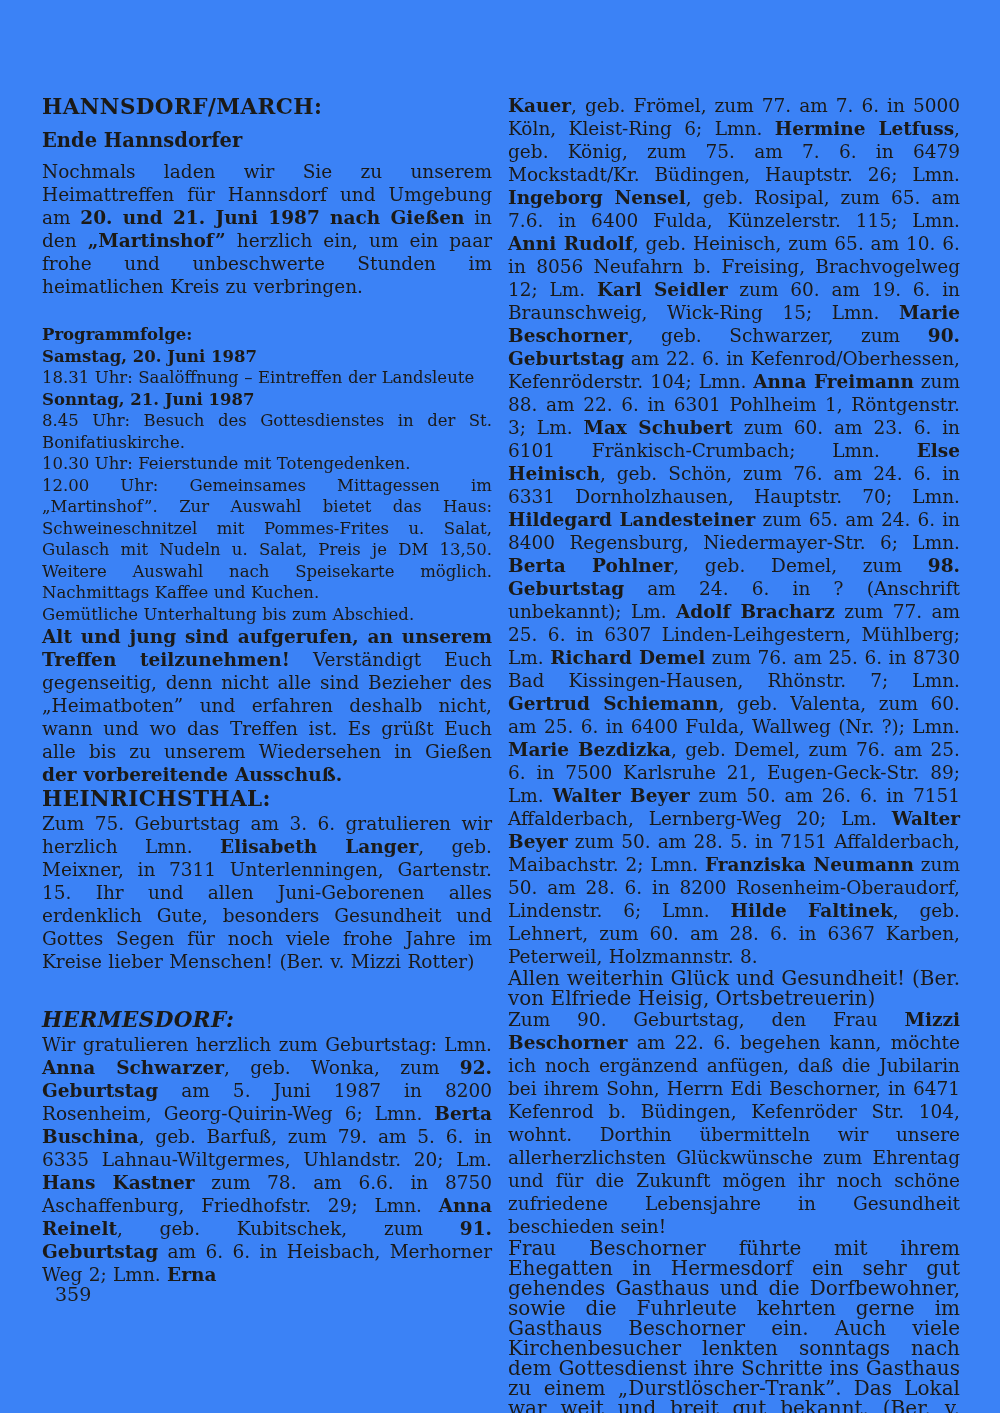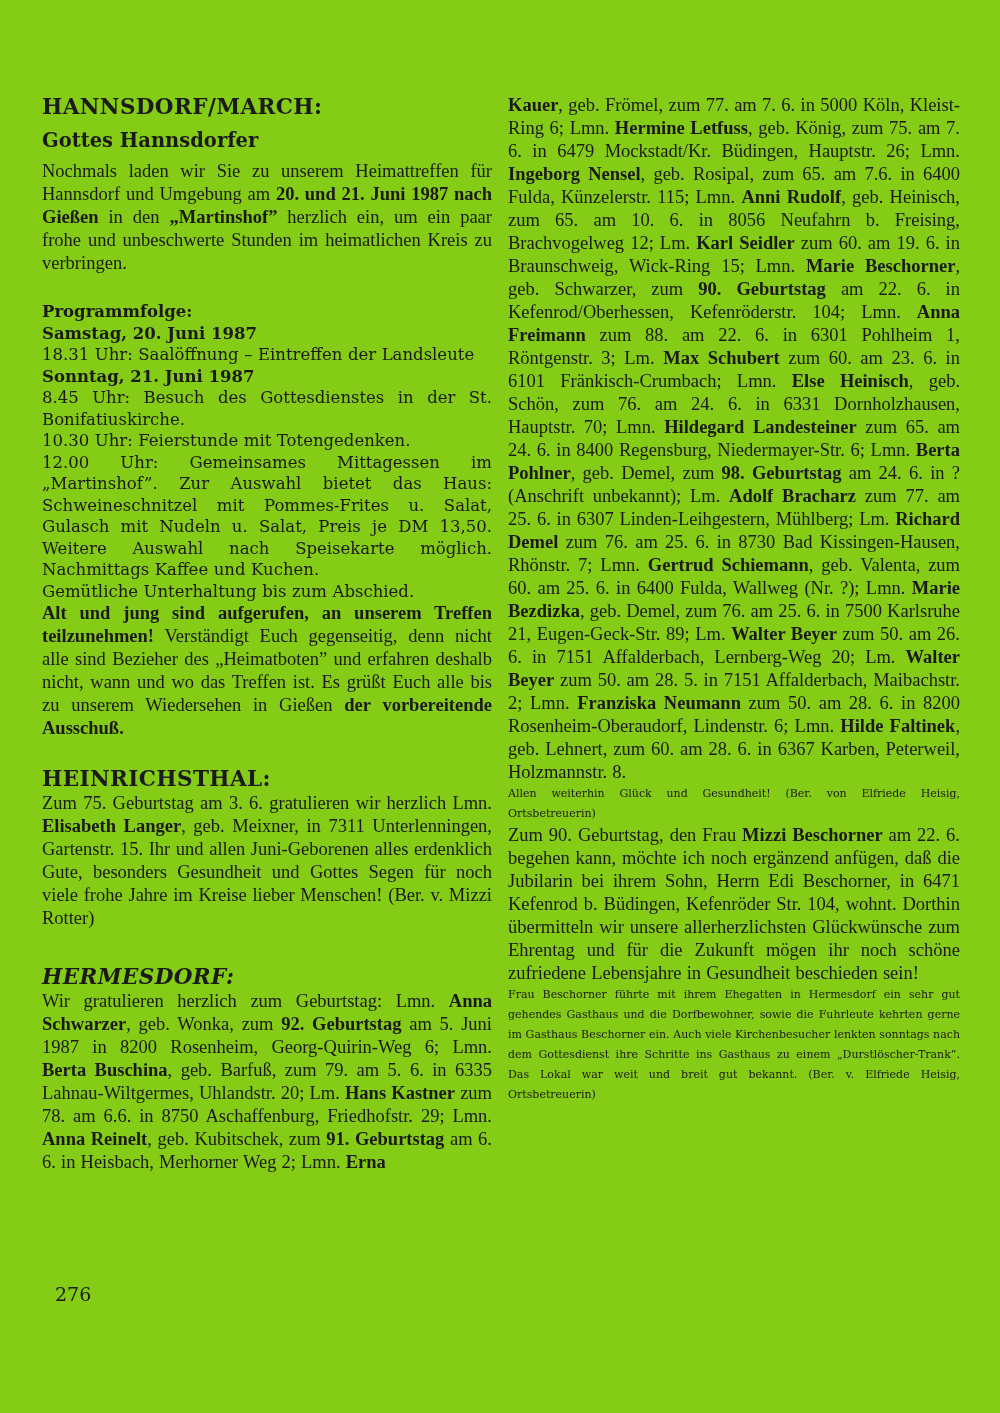--- a/index.html
+++ b/index.html
@@ -4,71 +4,70 @@
 <style>
   html, body { margin: 0; padding: 0; }
   body {
     width: 1000px; height: 1413px;
     background: #efeeea;
     font-family: "DejaVu Serif", "Liberation Serif", serif;
   }
   .page {
     position: relative;
     width: 1000px; height: 1413px;
-    background: #84cc16;
+    background: #3b82f6;
     color: #1b1a18;
     overflow: hidden;
   }
   .col { position: absolute; top: 94px; }
   .col-left  { left: 42px;  width: 450px; }
   .col-right { left: 508px; width: 452px; }
 
   .h-town {
     font-size: 21.5px; font-weight: bold; letter-spacing: 0.4px;
     margin: 0; line-height: 26px;
   }
   .h-sub { font-size: 19.5px; font-weight: bold; margin: 9px 0 7px; line-height: 24px; }
 
   p.body {
     font-size: 18.5px; line-height: 23px;
     text-align: justify; margin: 0;
     word-spacing: 0.5px;
-    font-family: Liberation Serif, serif;
   }
 
   .prog-head { font-size: 16.5px; font-weight: bold; line-height: 21.5px; margin: 0; }
   .prog-head.spaced { }
   p.prog {
     font-size: 16.5px; line-height: 21.5px;
     text-align: justify; margin: 0; word-spacing: 0.3px;
   }
   p.small-note {
-    font-size: 11px; line-height: 20px;
+    font-size: 20px; line-height: 20px;
     text-align: justify; margin: 0;
   }
 
   .mt8  { margin-top: 26px; }
   .mt10 { margin-top: 10px; }
   .mt20 { margin-top: 20px; }
-  .mt26 { margin-top: 26px; }
+  .mt26 { }
   .mt34 { margin-top: 34px; font-style: italic; }
 
   .page-number {
     position: absolute; left: 55px; top: 1283px;
     font-size: 19px; color: #1b1a18;
   }
 </style>
 </head>
 <body>
 
 <div class="page">
 
   <div class="col col-left">
     <h1 class="h-town">HANNSDORF/MARCH:</h1>
-    <h2 class="h-sub">Gottes Hannsdorfer</h2>
+    <h2 class="h-sub">Ende Hannsdorfer</h2>
 
     <p class="body"><span>Nochmals laden wir Sie zu unserem Heimattreffen für Hannsdorf und Umgebung am </span><span style="font-weight: bold;">20. und 21. Juni 1987 nach Gießen</span><span> in den </span><span style="font-weight: bold;">„Martinshof”</span><span> herzlich ein, um ein paar frohe und unbeschwerte Stunden im heimatlichen Kreis zu verbringen.</span></p>
 
     <p class="prog-head mt8">Programmfolge:</p>
     <p class="prog-head">Samstag, 20. Juni 1987</p>
     <p class="prog"><span>18.31 Uhr: Saalöffnung – Eintreffen der Landsleute</span></p>
 
     <p class="prog-head spaced">Sonntag, 21. Juni 1987</p>
     <p class="prog"><span>8.45 Uhr: Besuch des Gottesdienstes in der St. Bonifatiuskirche.</span></p>
     <p class="prog"><span>10.30 Uhr: Feierstunde mit Totengedenken.</span></p>
@@ -85,15 +84,15 @@
   </div>
 
   <div class="col col-right">
     <p class="body"><span style="font-weight: bold;">Kauer</span><span>, geb. Frömel, zum 77. am 7. 6. in 5000 Köln, Kleist-Ring 6; Lmn. </span><span style="font-weight: bold;">Hermine Letfuss</span><span>, geb. König, zum 75. am 7. 6. in 6479 Mockstadt/Kr. Büdingen, Hauptstr. 26; Lmn. </span><span style="font-weight: bold;">Ingeborg Nensel</span><span>, geb. Rosipal, zum 65. am 7.6. in 6400 Fulda, Künzelerstr. 115; Lmn. </span><span style="font-weight: bold;">Anni Rudolf</span><span>, geb. Heinisch, zum 65. am 10. 6. in 8056 Neufahrn b. Freising, Brachvogelweg 12; Lm. </span><span style="font-weight: bold;">Karl Seidler</span><span> zum 60. am 19. 6. in Braunschweig, Wick-Ring 15; Lmn. </span><span style="font-weight: bold;">Marie Beschorner</span><span>, geb. Schwarzer, zum </span><span style="font-weight: bold;">90. Geburtstag</span><span> am 22. 6. in Kefenrod/Oberhessen, Kefenröderstr. 104; Lmn. </span><span style="font-weight: bold;">Anna Freimann</span><span> zum 88. am 22. 6. in 6301 Pohlheim 1, Röntgenstr. 3; Lm. </span><span style="font-weight: bold;">Max Schubert</span><span> zum 60. am 23. 6. in 6101 Fränkisch-Crumbach; Lmn. </span><span style="font-weight: bold;">Else Heinisch</span><span>, geb. Schön, zum 76. am 24. 6. in 6331 Dornholzhausen, Hauptstr. 70; Lmn. </span><span style="font-weight: bold;">Hildegard Landesteiner</span><span> zum 65. am 24. 6. in 8400 Regensburg, Niedermayer-Str. 6; Lmn. </span><span style="font-weight: bold;">Berta Pohlner</span><span>, geb. Demel, zum </span><span style="font-weight: bold;">98. Geburtstag</span><span> am 24. 6. in ? (Anschrift unbekannt); Lm. </span><span style="font-weight: bold;">Adolf Bracharz</span><span> zum 77. am 25. 6. in 6307 Linden-Leihgestern, Mühlberg; Lm. </span><span style="font-weight: bold;">Richard Demel</span><span> zum 76. am 25. 6. in 8730 Bad Kissingen-Hausen, Rhönstr. 7; Lmn. </span><span style="font-weight: bold;">Gertrud Schiemann</span><span>, geb. Valenta, zum 60. am 25. 6. in 6400 Fulda, Wallweg (Nr. ?); Lmn. </span><span style="font-weight: bold;">Marie Bezdizka</span><span>, geb. Demel, zum 76. am 25. 6. in 7500 Karlsruhe 21, Eugen-Geck-Str. 89; Lm. </span><span style="font-weight: bold;">Walter Beyer</span><span> zum 50. am 26. 6. in 7151 Affalderbach, Lernberg-Weg 20; Lm. </span><span style="font-weight: bold;">Walter Beyer</span><span> zum 50. am 28. 5. in 7151 Affalderbach, Maibachstr. 2; Lmn. </span><span style="font-weight: bold;">Franziska Neumann</span><span> zum 50. am 28. 6. in 8200 Rosenheim-Oberaudorf, Lindenstr. 6; Lmn. </span><span style="font-weight: bold;">Hilde Faltinek</span><span>, geb. Lehnert, zum 60. am 28. 6. in 6367 Karben, Peterweil, Holzmannstr. 8.</span></p>
     <p class="small-note"><span>Allen weiterhin Glück und Gesundheit! (Ber. von Elfriede Heisig, Ortsbetreuerin)</span></p>
 
     <p class="body mt20"><span>Zum 90. Geburtstag, den Frau </span><span style="font-weight: bold;">Mizzi Beschorner</span><span> am 22. 6. begehen kann, möchte ich noch ergänzend anfügen, daß die Jubilarin bei ihrem Sohn, Herrn Edi Beschorner, in 6471 Kefenrod b. Büdingen, Kefenröder Str. 104, wohnt. Dorthin übermitteln wir unsere allerherzlichsten Glückwünsche zum Ehrentag und für die Zukunft mögen ihr noch schöne zufriedene Lebensjahre in Gesundheit beschieden sein!</span></p>
     <p class="small-note"><span>Frau Beschorner führte mit ihrem Ehegatten in Hermesdorf ein sehr gut gehendes Gasthaus und die Dorfbewohner, sowie die Fuhrleute kehrten gerne im Gasthaus Beschorner ein. Auch viele Kirchenbesucher lenkten sonntags nach dem Gottesdienst ihre Schritte ins Gasthaus zu einem „Durstlöscher-Trank”. Das Lokal war weit und breit gut bekannt. (Ber. v. Elfriede Heisig, Ortsbetreuerin)</span></p>
   </div>
 
-  <div class="page-number">276</div>
+  <div class="page-number">359</div>
 
 </div>
 
 </body></html>

